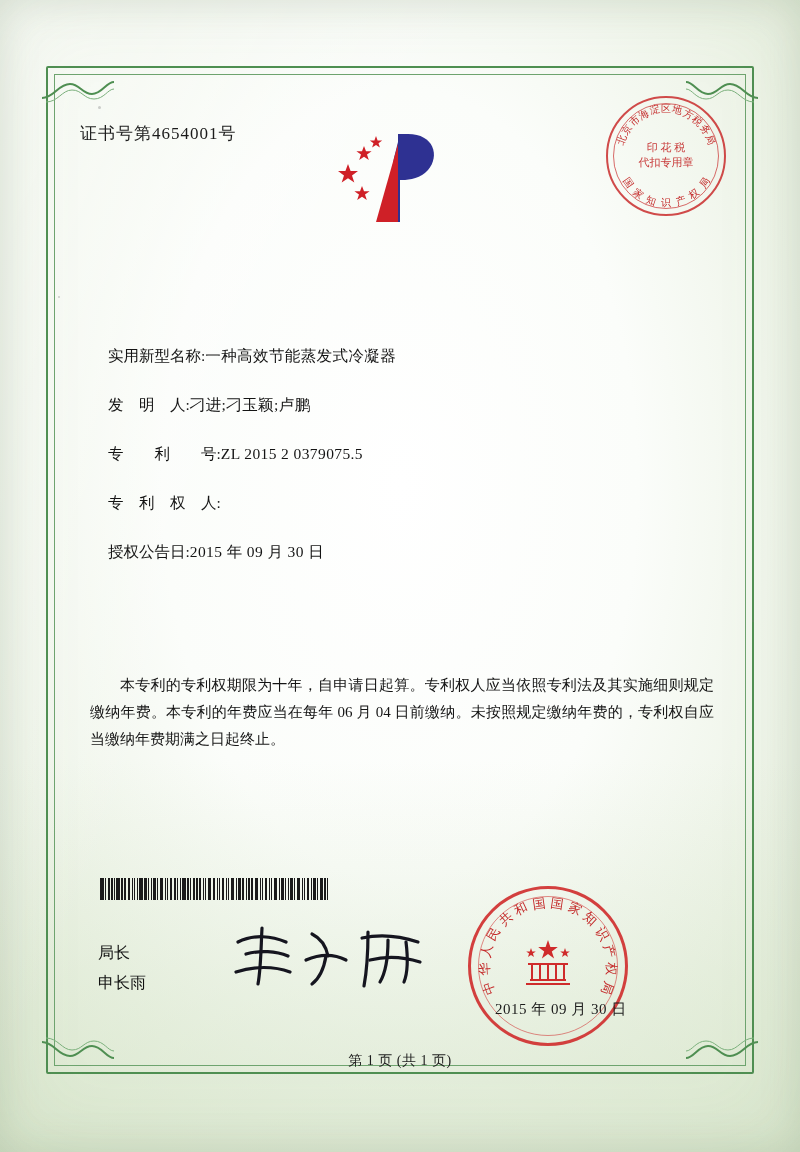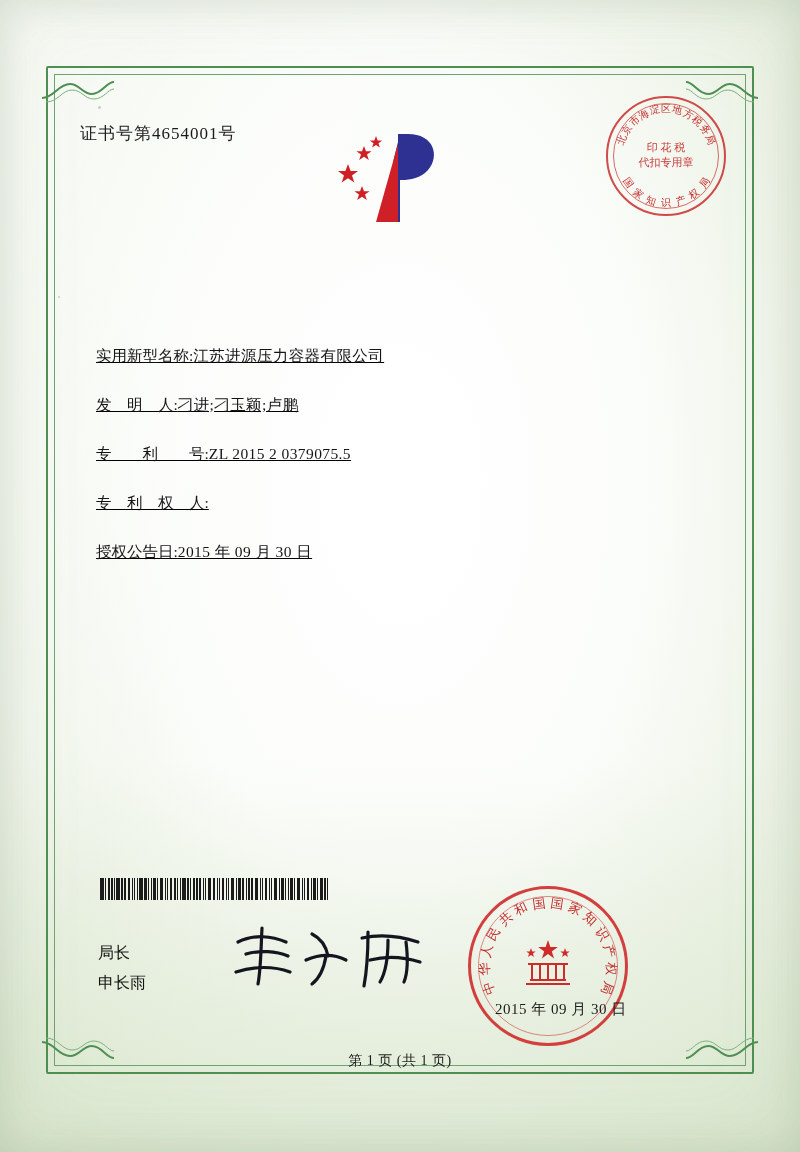--- a/index.html
+++ b/index.html
@@ -154,24 +154,23 @@
     font-size: 45px;
     font-weight: bold;
     letter-spacing: 6px;
     color: #111;
     font-family: "Liberation Serif", "DejaVu Serif", serif;
   }
 
   
   .fields {
     position: absolute;
-    left: 96px;
+    left: 108px;
     top: 345px;
     width: 620px;
-    text-decoration: underline;
   }
   .field {
     display: flex;
     align-items: baseline;
     margin-bottom: 27px;
     font-size: 15.5px;
     color: #141414;
     line-height: 22px;
   }
   .field .label {
@@ -411,40 +410,41 @@
     <div class="center-text">
       <div>印 花 税</div>
       <div>代扣专用章</div>
     </div>
   </div>
 
 
   <div class="fields">
     <div class="field">
       <span class="label">实用新型名称:</span>
-      <span class="value">江苏进源压力容器有限公司</span>
+      <span class="value">一种高效节能蒸发式冷凝器</span>
     </div>
     <div class="field">
       <span class="label">发　明　人:</span>
       <span class="value">刁进;刁玉颖;卢鹏</span>
     </div>
     <div class="field">
       <span class="label">专　　利　　号:</span>
       <span class="value">ZL 2015 2 0379075.5</span>
     </div>
     <div class="field">
       <span class="label">专　利　权　人:</span>
     </div>
     <div class="field">
       <span class="label">授权公告日:</span>
       <span class="value">2015 年 09 月 30 日</span>
     </div>
   </div>
 
   <div class="body-text">
+    <p>本专利的专利权期限为十年，自申请日起算。专利权人应当依照专利法及其实施细则规定缴纳年费。本专利的年费应当在每年 06 月 04 日前缴纳。未按照规定缴纳年费的，专利权自应当缴纳年费期满之日起终止。</p>
   </div>
 
   <div class="barcode" id="barcode">
       <i style="width: 4.65px; margin-right: 1.4px;"></i>
       <i style="width: 1.55px; margin-right: 1.4px;"></i>
       <i style="width: 3.1px; margin-right: 1.4px;"></i>
       <i style="width: 1.55px; margin-right: 1.4px;"></i>
       <i style="width: 1.55px; margin-right: 1.4px;"></i>
       <i style="width: 4.65px; margin-right: 1.4px;"></i>
       <i style="width: 1.55px; margin-right: 1.4px;"></i>

